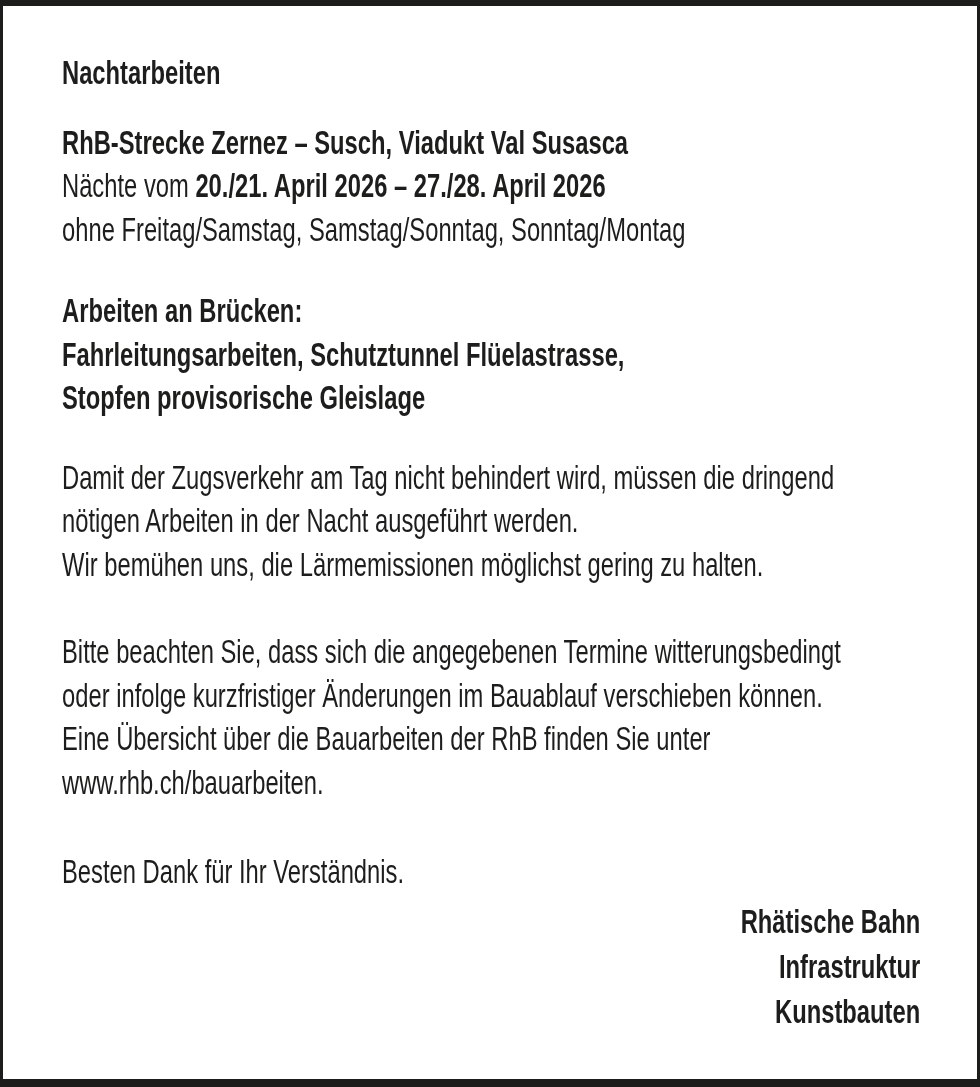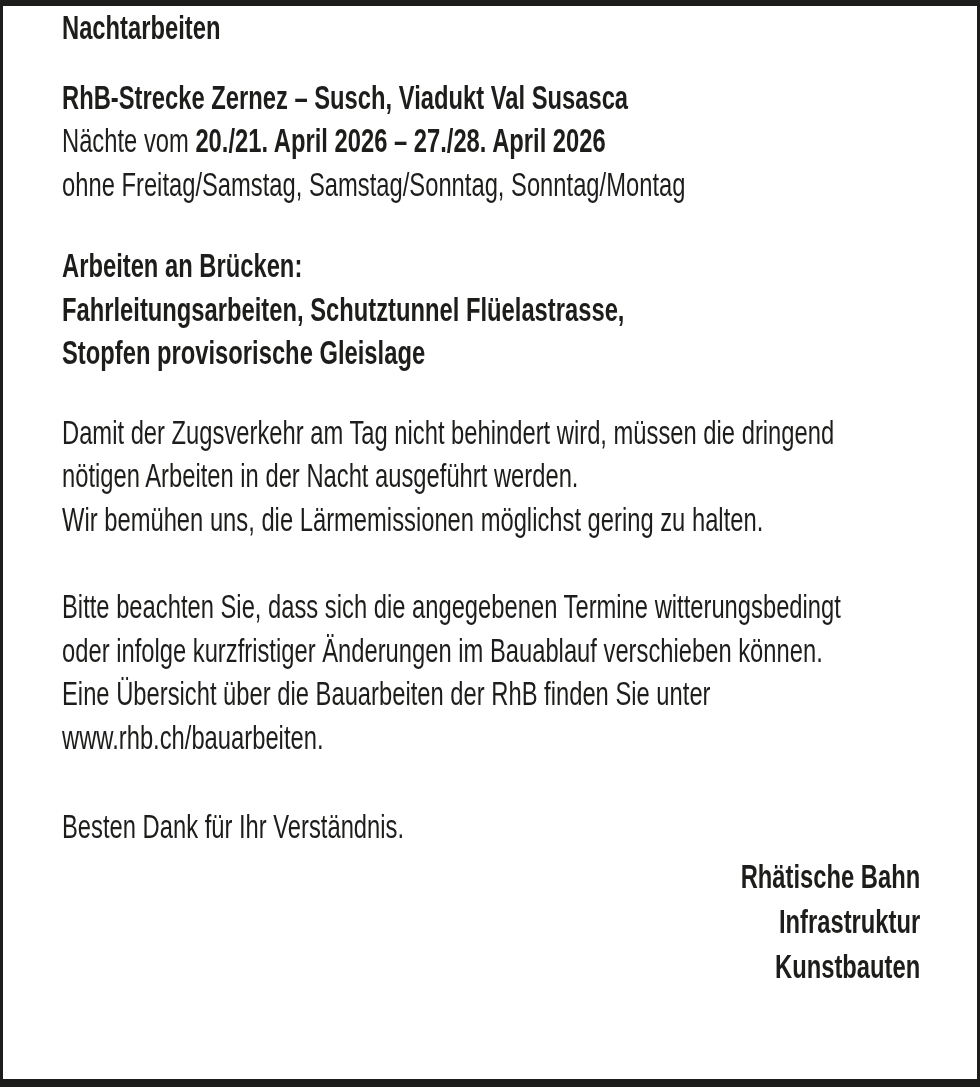--- a/index.html
+++ b/index.html
@@ -15,20 +15,21 @@
     width: 980px;
     height: 1087px;
     background: #ffffff;
     border-top: 6px solid #1d1d1b;
     border-left: 3px solid #1d1d1b;
     border-right: 3px solid #1d1d1b;
     border-bottom: 8px solid #1d1d1b;
     overflow: hidden;
   }
   .content {
+    padding-top: 45px;
     padding-left: 59px;
   }
   
   .condense {
     width: 1192px;
     transform: scaleX(0.72);
     transform-origin: 0 0;
     font-size: 33px;
     line-height: 43.5px;
     font-weight: 400;

